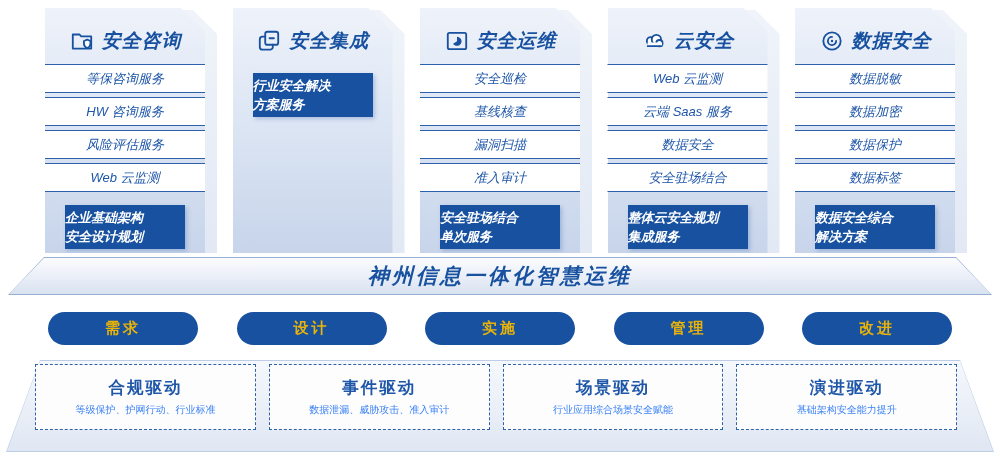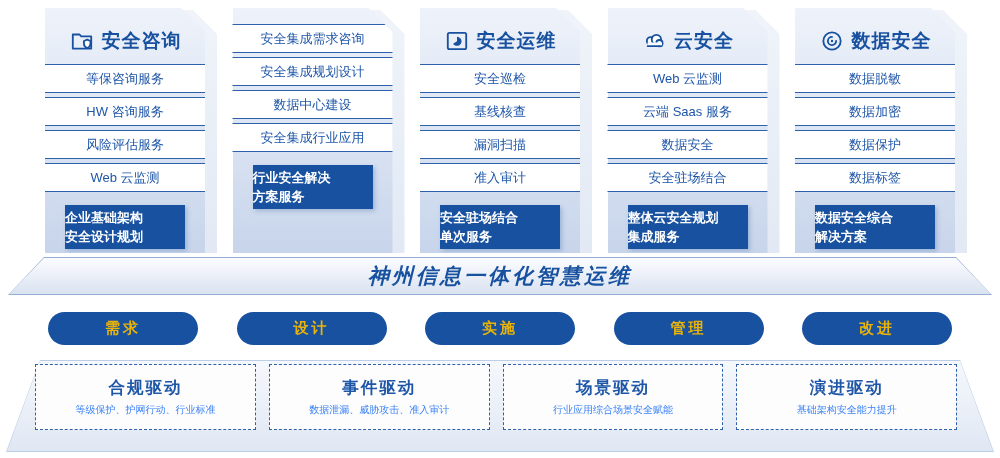--- a/index.html
+++ b/index.html
@@ -3,21 +3,21 @@
 <meta charset="utf-8">
 <style>
   html,body{margin:0;padding:0;background:#fff;}
   .stage{
     position:relative;width:1000px;height:458px;background:#fff;overflow:hidden;
     font-family:"Liberation Sans","DejaVu Sans",sans-serif;
   }
   
   .columns{position:absolute;left:45px;top:8px;width:910px;height:245px;
     display:flex;justify-content:space-between;}
-  .column{position:relative;width:160px;height:245px;}
+  .column{position:relative;width:160px;height:245px;font-style:italic;}
   .col-shadow{position:absolute;top:2px;left:12px;width:160px;height:243px;
     background:linear-gradient(180deg,#f0f4fa 0%,#e2e9f4 100%);
     clip-path:polygon(0 0,calc(100% - 24px) 0,100% 24px,100% 100%,0 100%);}
   .col-body{position:absolute;inset:0;
     background:linear-gradient(180deg,#eef2fa 0%,#dde6f4 45%,#c7d4ea 100%);
     clip-path:polygon(0 0,calc(100% - 24px) 0,100% 24px,100% 100%,0 100%);
     display:flex;flex-direction:column;align-items:center;padding-top:16px;box-sizing:border-box;}
   .col-header{height:34px;display:flex;align-items:center;justify-content:center;gap:7px;margin-bottom:6px;}
   .hicon{width:26px;height:26px;flex:0 0 auto;}
   .col-title{font-size:19px;font-weight:bold;color:#17519f;letter-spacing:1px;white-space:nowrap;}
@@ -133,37 +133,26 @@
       <div class="col-footer">
             <span>企业基础架构</span>
             <span>安全设计规划</span>
           </div>
     </div>
   </div>
 
   <div class="column">
     <div class="col-shadow"></div>
     <div class="col-body">
-      <div class="col-items">
-  <div class="col-item">
-              <span>安全集成需求咨询</span>
-            </div>
-
-  <div class="col-item">
-              <span>安全集成规划设计</span>
-            </div>
-
-  <div class="col-item">
-              <span>数据中心建设</span>
-            </div>
-
-  <div class="col-item">
-              <span>安全集成行业应用</span>
-            </div>
-</div>
+      <div class="col-header">
+        <svg class="hicon">
+              <use href="#sym-copy-docs" xlink:href="#sym-copy-docs"></use>
+            </svg>
+        <span class="col-title">安全集成</span>
+      </div>
       <div class="col-footer">
             <span>行业安全解决</span>
             <span>方案服务</span>
           </div>
     </div>
   </div>
 
   <div class="column">
     <div class="col-shadow"></div>
     <div class="col-body">

